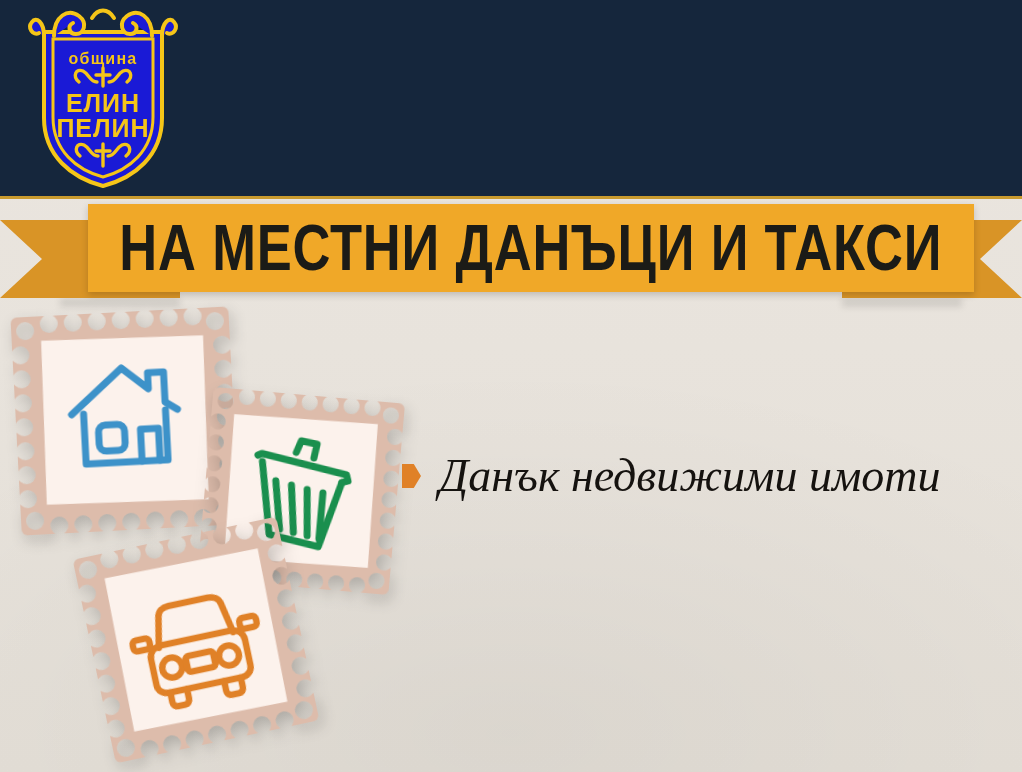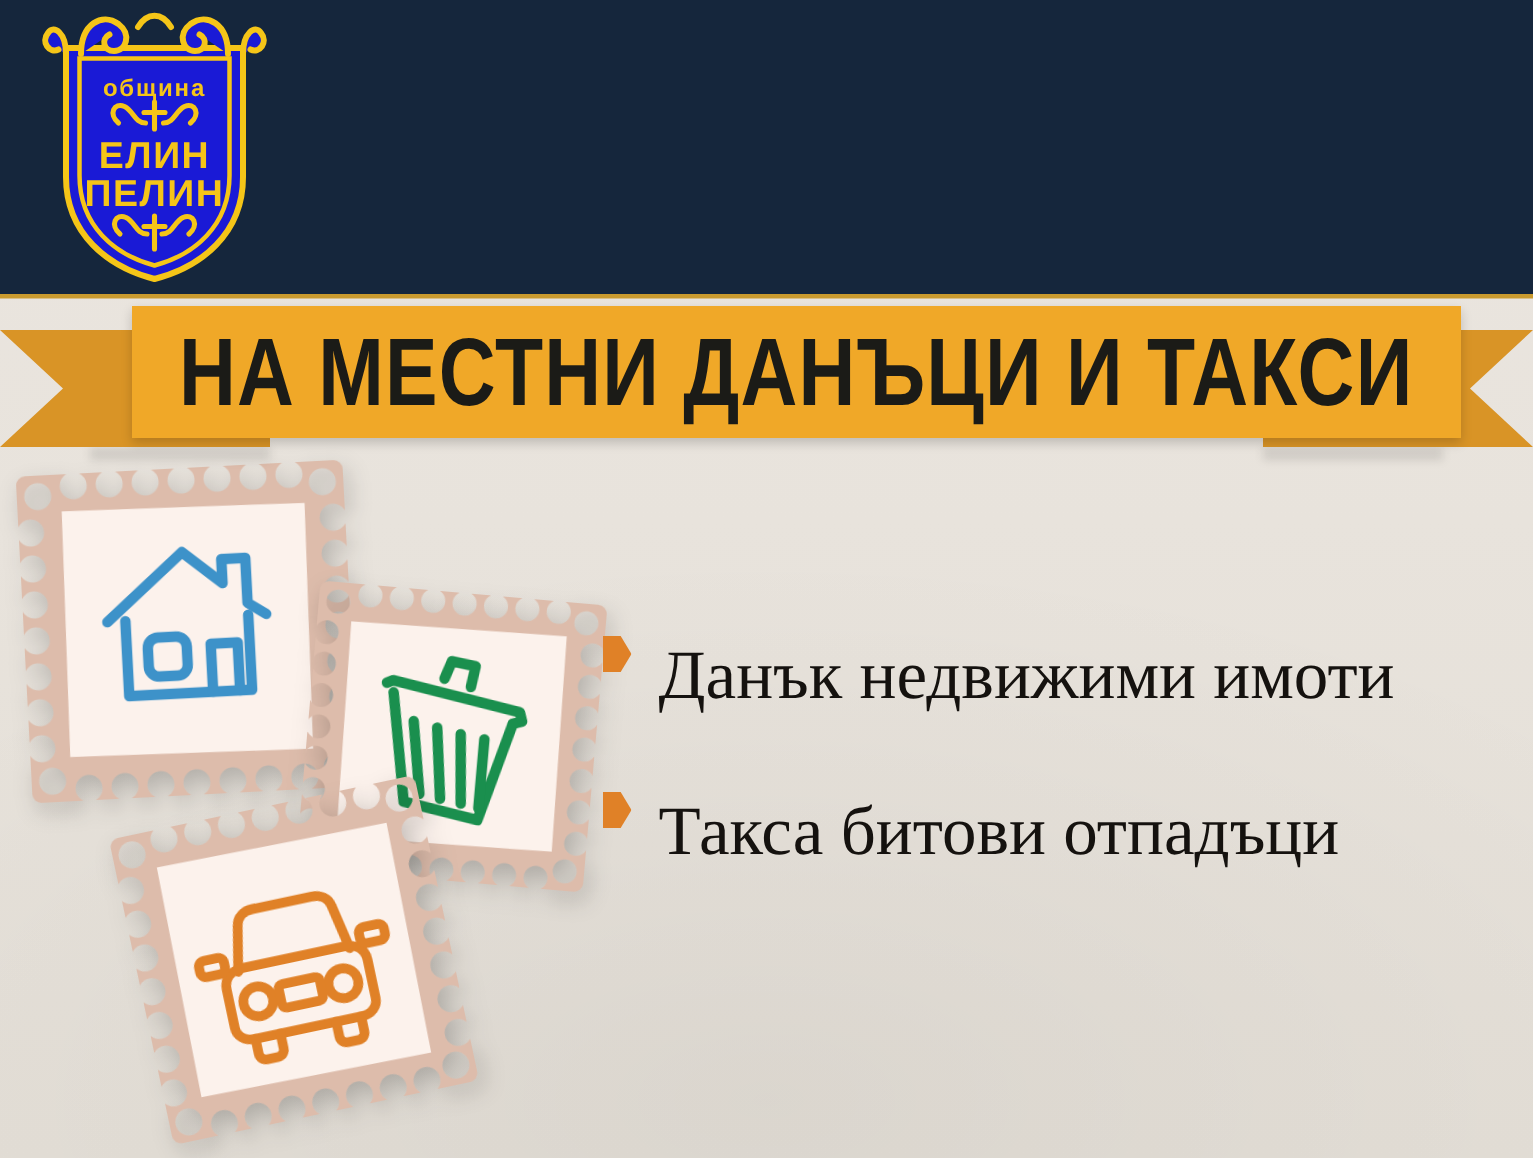--- a/index.html
+++ b/index.html
@@ -136,21 +136,23 @@
 
   
   .bullets {
     position: absolute;
     left: 402px; top: 424px;
     width: 610px;
     z-index: 4;
   }
   .bullet-row {
     display: flex;
+    align-items: center;
     height: 104px;
+    font-style: italic;
   }
   .bullet-marker {
     flex: 0 0 auto;
     width: 19px; height: 24px;
     margin-right: 18px;
     background: #e08127;
     clip-path: polygon(0 0, 62% 0, 100% 50%, 62% 100%, 0 100%);
   }
   .bullet-text {
     color: #15120f;
@@ -381,21 +383,17 @@
     </svg>
   </div>
 
   <div class="bullets">
 
     <div class="bullet-row">
       <span class="bullet-marker"></span>
       <span class="bullet-text">Данък недвижими имоти</span>
     </div>
 
-    <div class="bullet-row">
-      <span class="bullet-marker"></span>
-      <span class="bullet-text">Такса битови отпадъци</span>
-    </div>
 
 
   </div>
 
 </div>
 
 </body></html>

